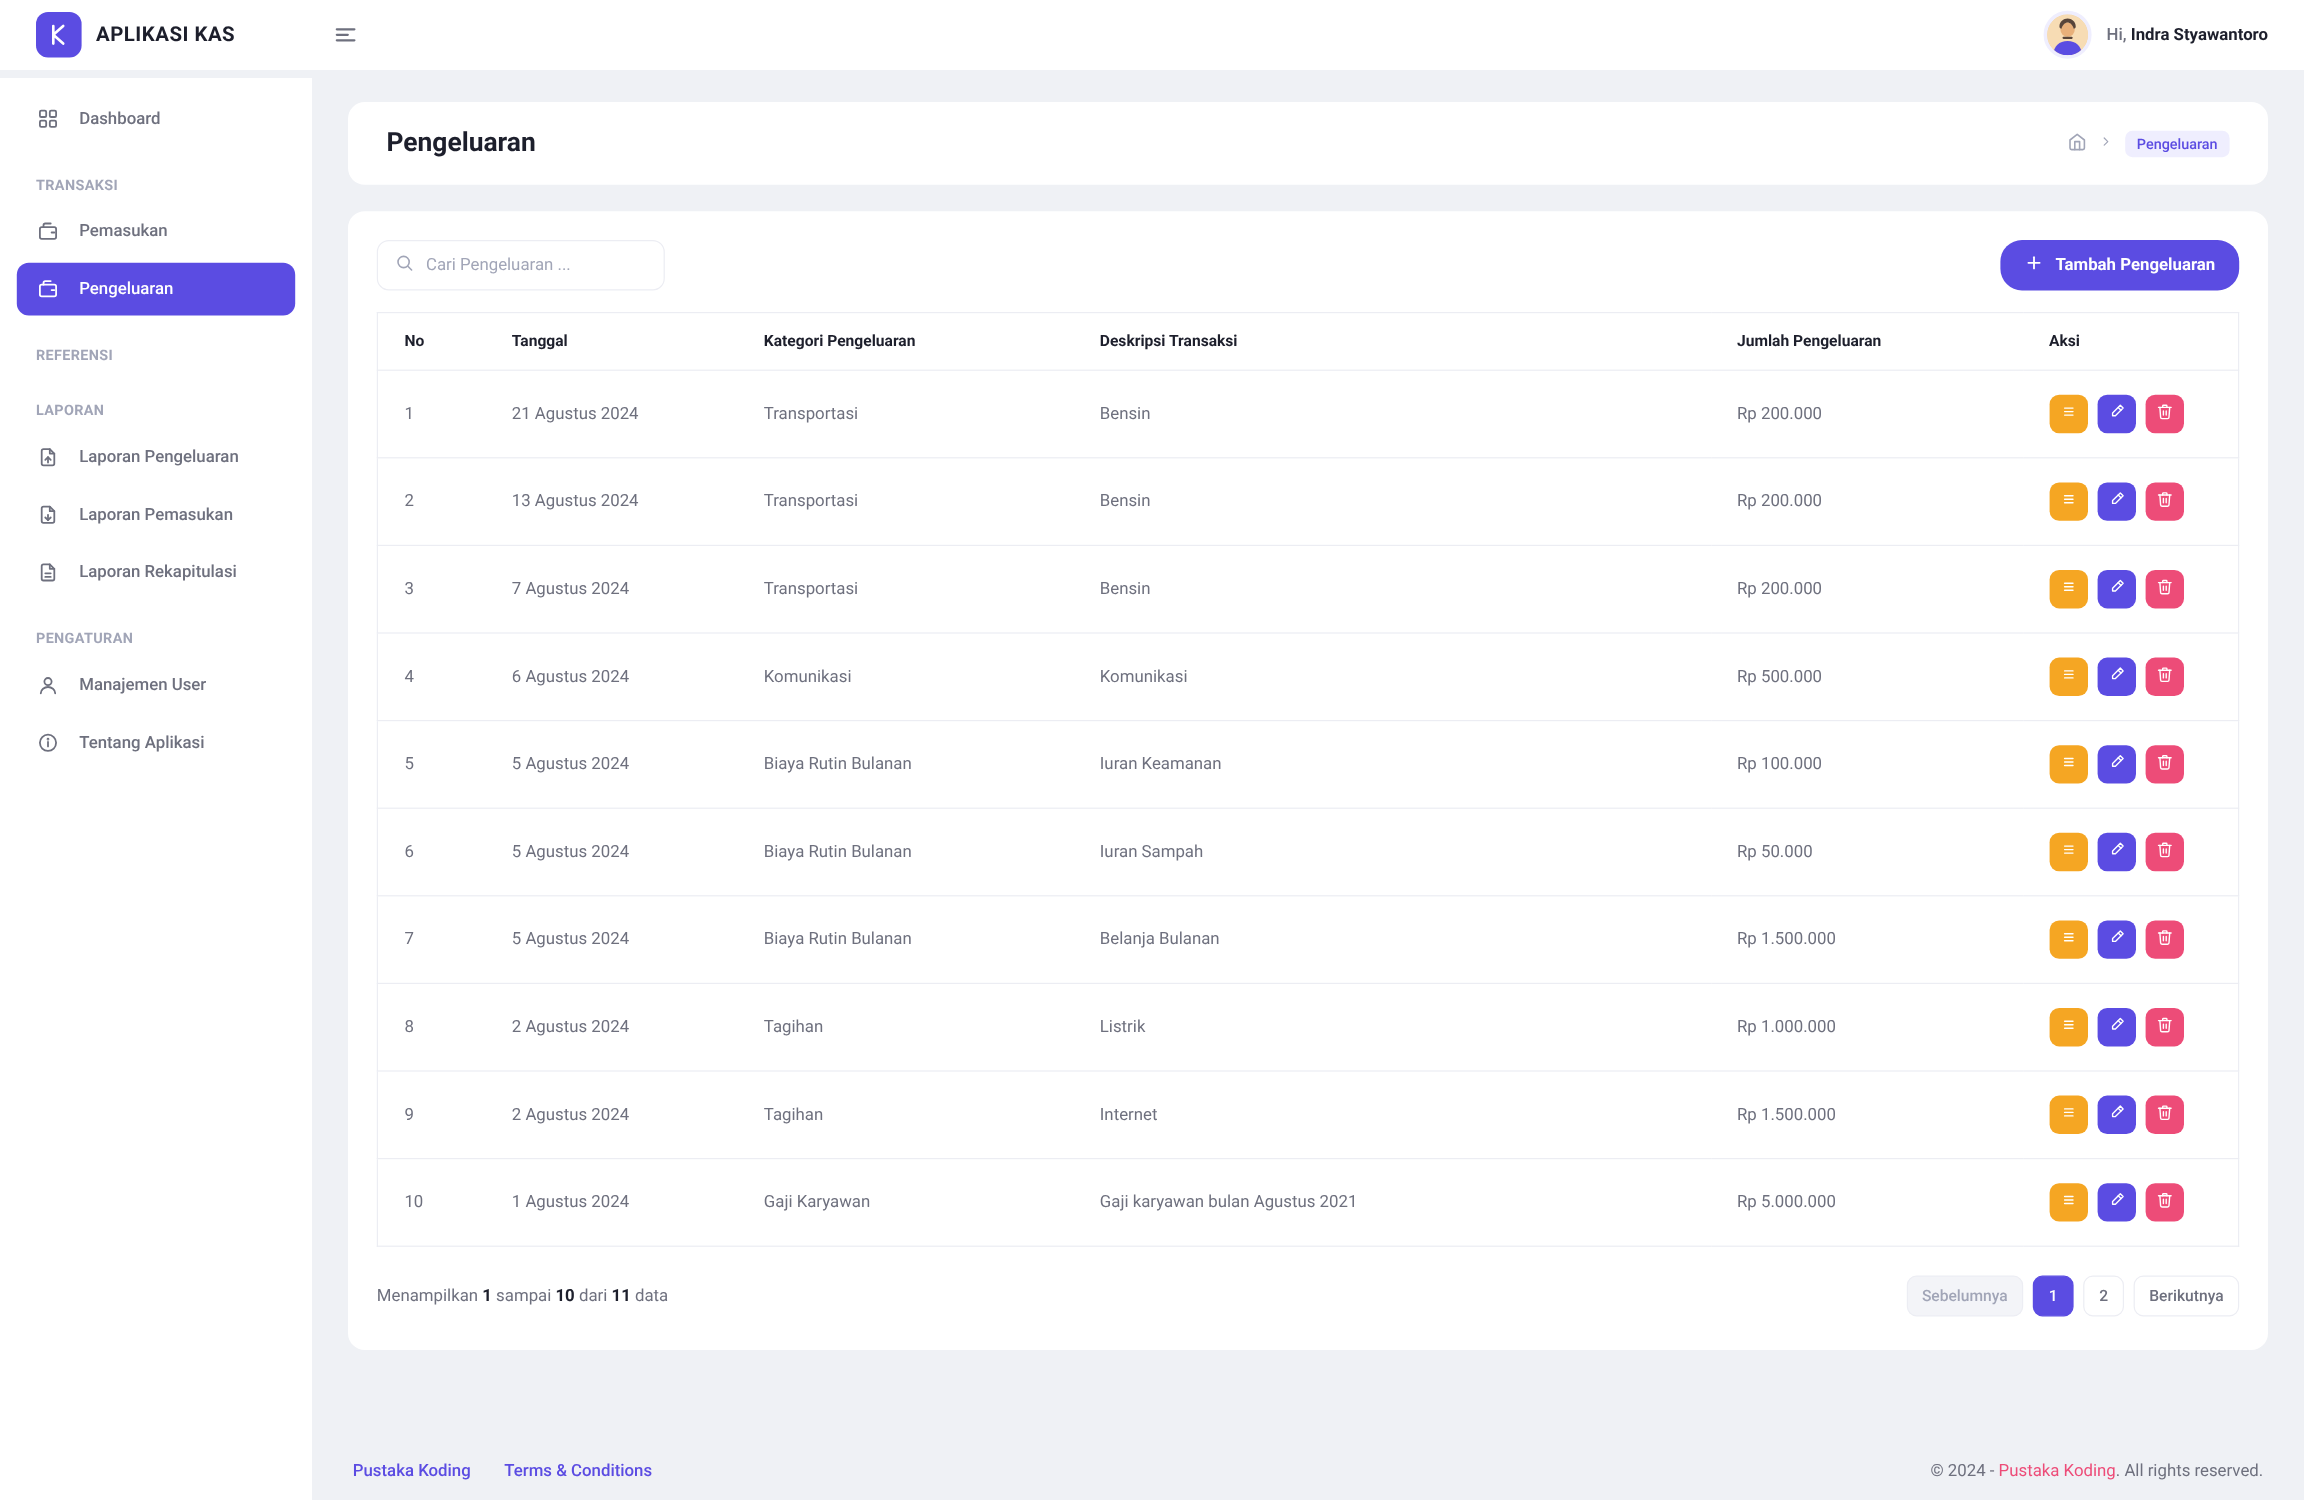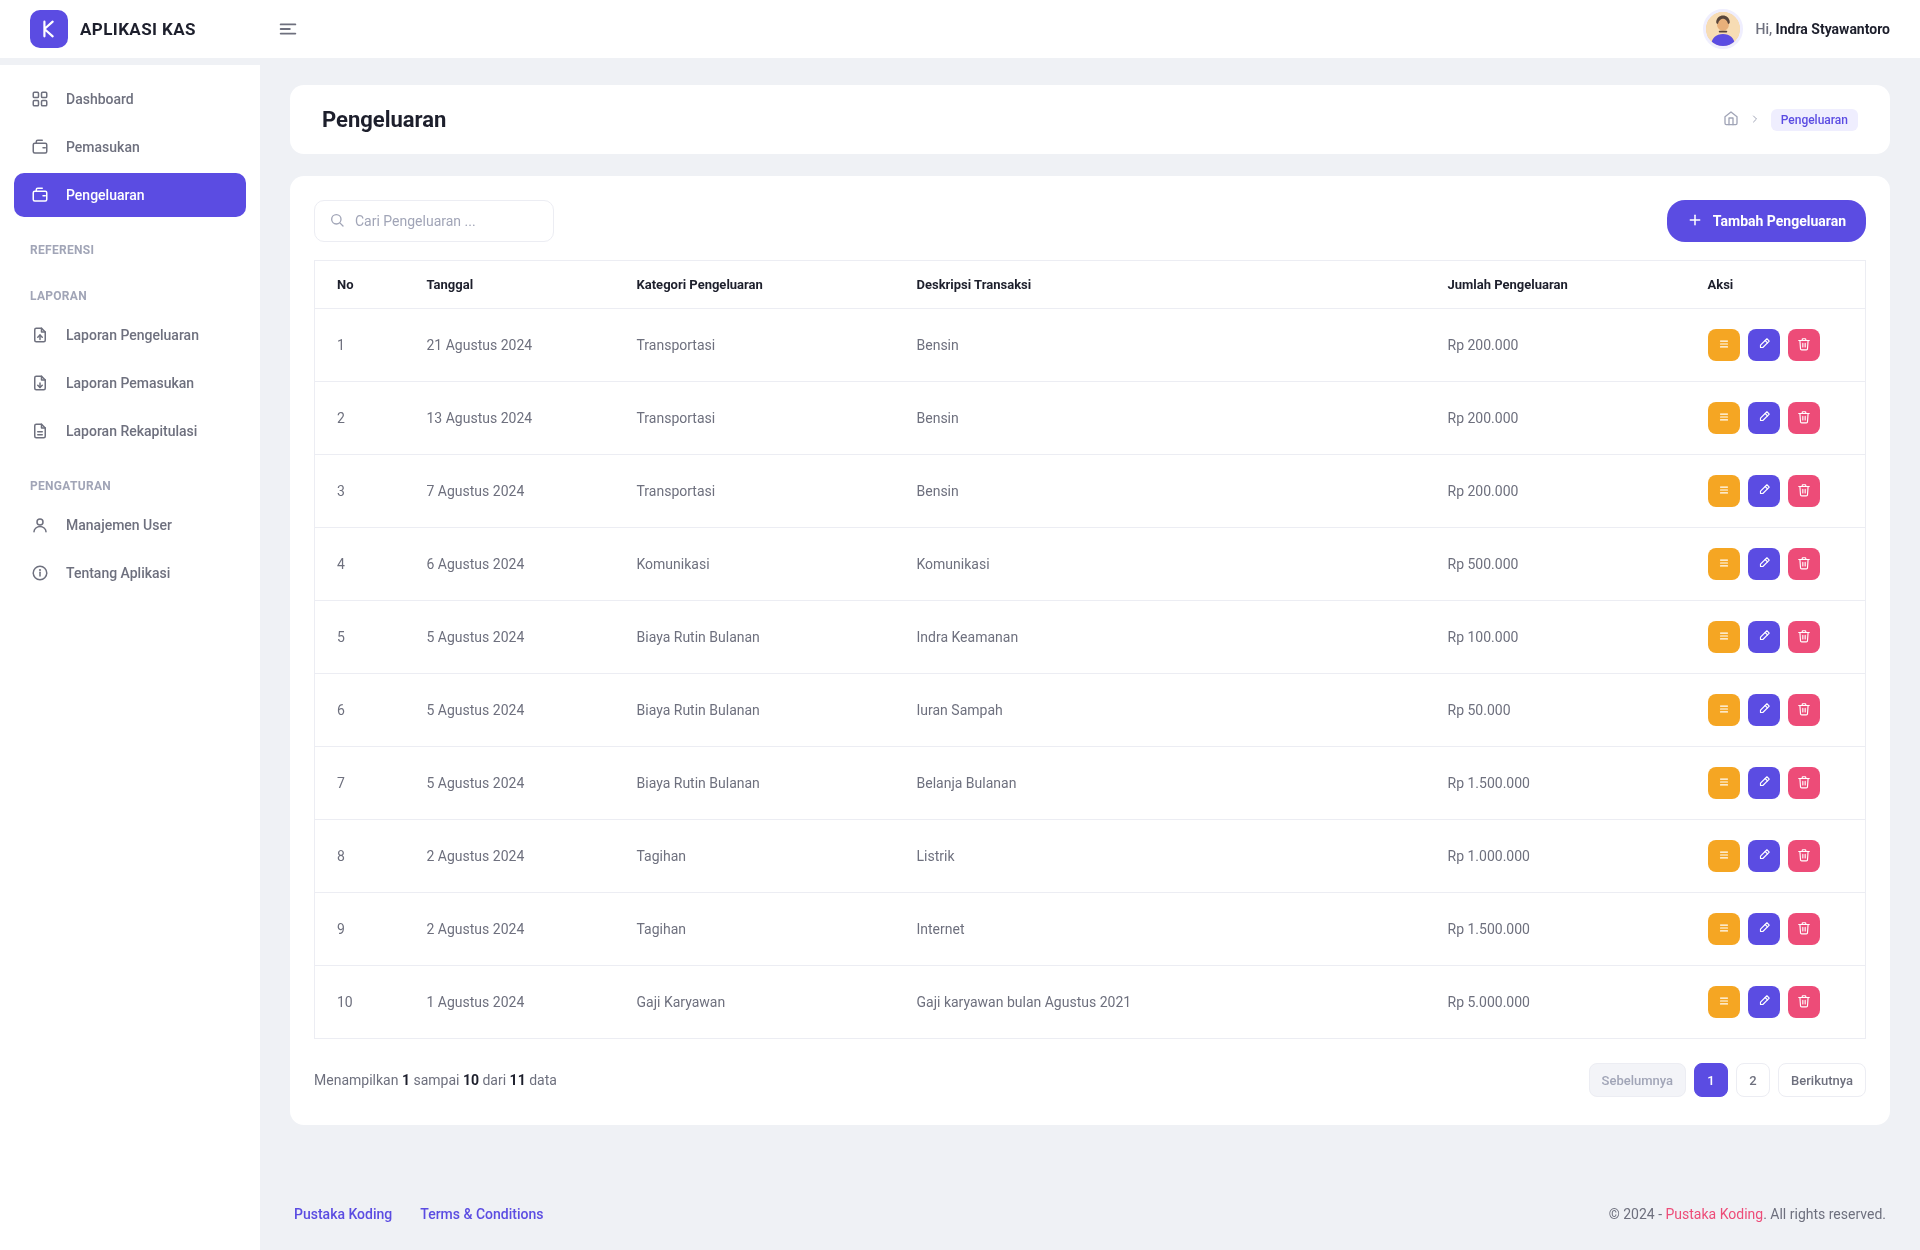--- a/index.html
+++ b/index.html
@@ -72,21 +72,21 @@
   .icon-btn.del {background:var(--danger);}
 
   .table-footer{display:flex;align-items:center;justify-content:space-between;margin-top:24px;color:var(--text-muted);}
   .table-footer strong{color:var(--text);font-weight:700;}
   .pagination{display:flex;gap:8px;}
   .page-btn{border:1px solid var(--border);background:#fff;color:var(--text-muted);height:34px;min-width:34px;padding:0 12px;border-radius:8px;cursor:pointer;font-size:13px;font-weight:500;}
   .page-btn.active{background:var(--primary);color:#fff;border-color:var(--primary);}
   .page-btn.disabled{background:#f3f4f8;color:var(--text-light);cursor:default;}
 
   
-  .footer{margin-top:auto;padding:34px 4px 28px 4px;display:flex;align-items:center;gap:28px;color:var(--text-muted);}
+  .footer{margin-top:auto;padding:34px 4px 16px 4px;display:flex;align-items:center;gap:28px;color:var(--text-muted);}
   .footer a{color:var(--primary);text-decoration:none;font-weight:500;}
   .footer .right{margin-left:auto;}
   .footer .brand{color:var(--danger);}
 </style>
 </head>
 <body>
 
 <header class="header">
   <div class="logo-wrap">
     <div class="logo-mark">
@@ -126,20 +126,21 @@
       <svg viewBox="0 0 24 24" width="18" height="18" fill="none" stroke="currentColor" stroke-width="2">
           <rect x="3" y="3" width="7" height="7" rx="1.5"></rect>
           <rect x="14" y="3" width="7" height="7" rx="1.5"></rect>
           <rect x="3" y="14" width="7" height="7" rx="1.5"></rect>
           <rect x="14" y="14" width="7" height="7" rx="1.5"></rect>
         </svg>
     </span>
     <span>Dashboard</span>
   </a>
 
+  <div class="nav-section">TRANSAKSI</div>
   <a class="nav-item">
     <span class="icon">
       <svg viewBox="0 0 24 24" width="18" height="18" fill="none" stroke="currentColor" stroke-width="2" stroke-linecap="round" stroke-linejoin="round">
           <rect x="3" y="7" width="18" height="13" rx="2"></rect>
           <path d="M16 13h3"></path>
           <path d="M7 7V5a2 2 0 0 1 2-2h6"></path>
         </svg>
     </span>
     <span>Pemasukan</span>
   </a>
@@ -393,21 +394,21 @@
                       <path d="M9 6V4a1 1 0 0 1 1-1h4a1 1 0 0 1 1 1v2"></path>
                     </svg></span>
                 </button>
               </div>
             </td>
           </tr>
           <tr>
             <td>5</td>
             <td>5 Agustus 2024</td>
             <td>Biaya Rutin Bulanan</td>
-            <td>Indra Keamanan</td>
+            <td>Iuran Keamanan</td>
             <td>Rp 100.000</td>
             <td>
               <div class="actions">
                 <button class="icon-btn view">
                   <span><svg viewBox="0 0 24 24" width="14" height="14" fill="none" stroke="currentColor" stroke-width="2" stroke-linecap="round">
                       <line x1="6" y1="7" x2="18" y2="7"></line>
                       <line x1="6" y1="12" x2="18" y2="12"></line>
                       <line x1="6" y1="17" x2="18" y2="17"></line>
                     </svg></span>
                 </button>

